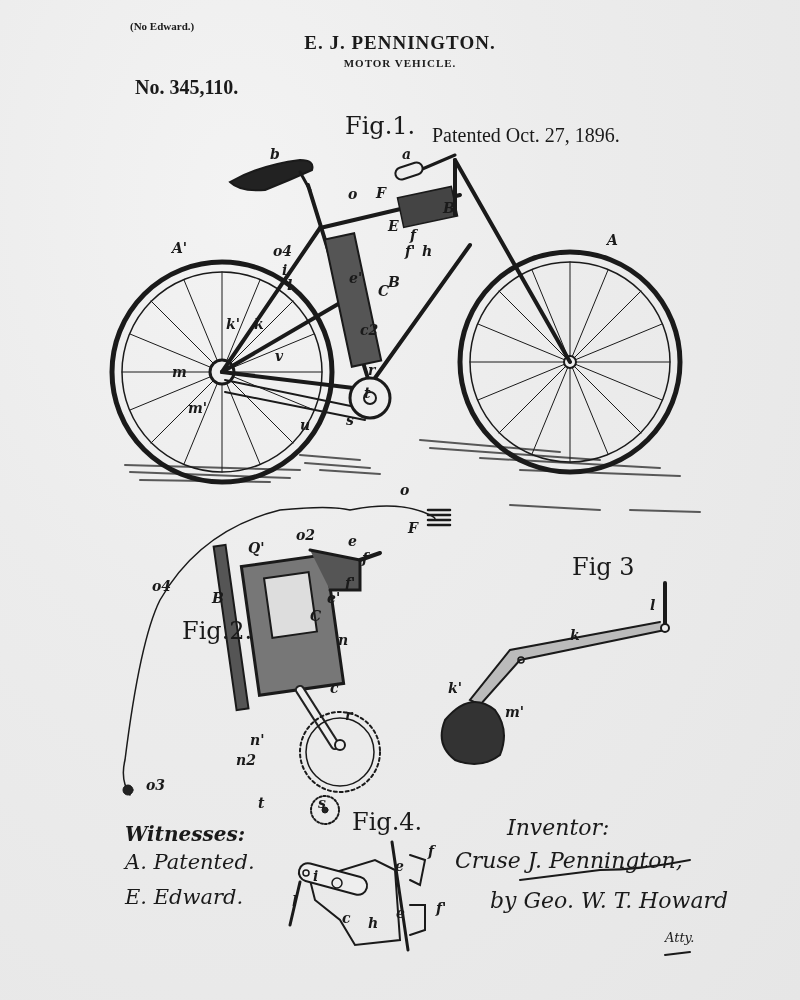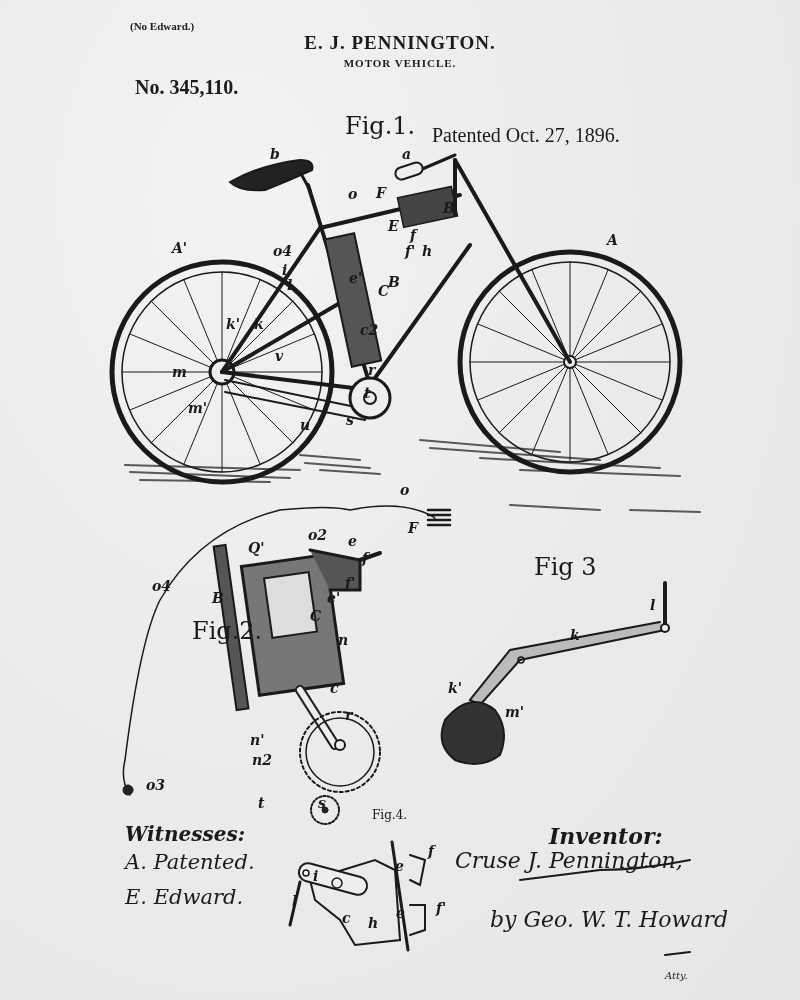--- a/index.html
+++ b/index.html
@@ -141,23 +141,23 @@
     </g>
 
     <g stroke-width="2">
       <path d="M520 880 Q560 875 600 870 Q640 870 690 860"></path>
       <path d="M665 955 L690 952"></path>
     </g>
   </g>
 </svg>
 
 <div class="abs fig-label" style="left:345px;top:112px;">Fig.1.</div>
-<div class="abs fig-label" style="left:192px;top:617px;">Fig.2.</div>
-<div class="abs fig-label" style="left:534px;top:553px;">Fig 3</div>
-<div class="abs fig-label" style="left:372px;top:808px;font-size:12px;">Fig.4.</div>
+<div class="abs fig-label" style="left:182px;top:617px;">Fig.2.</div>
+<div class="abs fig-label" style="left:572px;top:553px;">Fig 3</div>
+<div class="abs fig-label" style="left:352px;top:808px;font-size:24px;">Fig.4.</div>
 
 <div class="abs lbl" style="left:270px;top:146px;">b</div>
 <div class="abs lbl" style="left:402px;top:146px;">a</div>
 <div class="abs lbl" style="left:607px;top:232px;">A</div>
 <div class="abs lbl" style="left:172px;top:240px;">A'</div>
 <div class="abs lbl" style="left:443px;top:200px;">B</div>
 <div class="abs lbl" style="left:388px;top:274px;">B</div>
 <div class="abs lbl" style="left:378px;top:283px;">C</div>
 <div class="abs lbl" style="left:360px;top:322px;">c2</div>
 <div class="abs lbl" style="left:388px;top:218px;">E</div>
@@ -175,33 +175,33 @@
 <div class="abs lbl" style="left:172px;top:364px;">m</div>
 <div class="abs lbl" style="left:188px;top:400px;">m'</div>
 <div class="abs lbl" style="left:275px;top:348px;">v</div>
 <div class="abs lbl" style="left:368px;top:362px;">r</div>
 <div class="abs lbl" style="left:364px;top:385px;">t</div>
 <div class="abs lbl" style="left:346px;top:412px;">s</div>
 <div class="abs lbl" style="left:300px;top:417px;">u</div>
 
 <div class="abs lbl" style="left:400px;top:482px;">o</div>
 <div class="abs lbl" style="left:408px;top:520px;">F</div>
-<div class="abs lbl" style="left:308px;top:527px;">o2</div>
+<div class="abs lbl" style="left:296px;top:527px;">o2</div>
 <div class="abs lbl" style="left:248px;top:540px;">Q'</div>
 <div class="abs lbl" style="left:348px;top:533px;">e</div>
 <div class="abs lbl" style="left:362px;top:550px;">f</div>
 <div class="abs lbl" style="left:345px;top:575px;">f'</div>
 <div class="abs lbl" style="left:327px;top:590px;">e'</div>
 <div class="abs lbl" style="left:310px;top:608px;">C</div>
 <div class="abs lbl" style="left:212px;top:590px;">B</div>
 <div class="abs lbl" style="left:338px;top:632px;">n</div>
 <div class="abs lbl" style="left:330px;top:680px;">c</div>
 <div class="abs lbl" style="left:345px;top:707px;">r</div>
 <div class="abs lbl" style="left:250px;top:732px;">n'</div>
-<div class="abs lbl" style="left:252px;top:752px;">n2</div>
+<div class="abs lbl" style="left:236px;top:752px;">n2</div>
 <div class="abs lbl" style="left:258px;top:795px;">t</div>
 <div class="abs lbl" style="left:318px;top:795px;">s</div>
 <div class="abs lbl" style="left:152px;top:578px;">o4</div>
 <div class="abs lbl" style="left:146px;top:777px;">o3</div>
 
 <div class="abs lbl" style="left:650px;top:597px;">l</div>
 <div class="abs lbl" style="left:570px;top:627px;">k</div>
 <div class="abs lbl" style="left:448px;top:680px;">k'</div>
 <div class="abs lbl" style="left:505px;top:704px;">m'</div>
 
@@ -211,16 +211,16 @@
 <div class="abs lbl" style="left:292px;top:893px;">l</div>
 <div class="abs lbl" style="left:342px;top:910px;">c</div>
 <div class="abs lbl" style="left:368px;top:915px;">h</div>
 <div class="abs lbl" style="left:396px;top:905px;">e</div>
 <div class="abs lbl" style="left:436px;top:900px;">f'</div>
 
 <div class="abs sig" style="left:125px;top:822px;font-size:20px;font-weight:bold;">Witnesses:</div>
 <div class="abs sig" style="left:125px;top:850px;font-size:21px;">A. Patented.</div>
 <div class="abs sig" style="left:125px;top:885px;font-size:21px;">E. Edward.</div>
 
-<div class="abs sig" style="left:549px;top:815px;font-size:22px;font-weight:bold;margin-top:8px;">Inventor:</div>
+<div class="abs sig" style="left:507px;top:815px;font-size:22px;font-weight:normal;">Inventor:</div>
 <div class="abs sig" style="left:455px;top:848px;font-size:22px;">Cruse J. Pennington,</div>
-<div class="abs sig" style="left:490px;top:907px;font-size:22px;">by Geo. W. T. Howard</div>
-<div class="abs sig" style="left:665px;top:930px;font-size:10px;margin-top:40px;">Atty.</div>
+<div class="abs sig" style="left:490px;top:888px;font-size:22px;">by Geo. W. T. Howard</div>
+<div class="abs sig" style="left:665px;top:930px;font-size:13px;">Atty.</div>
 
 </body></html>

